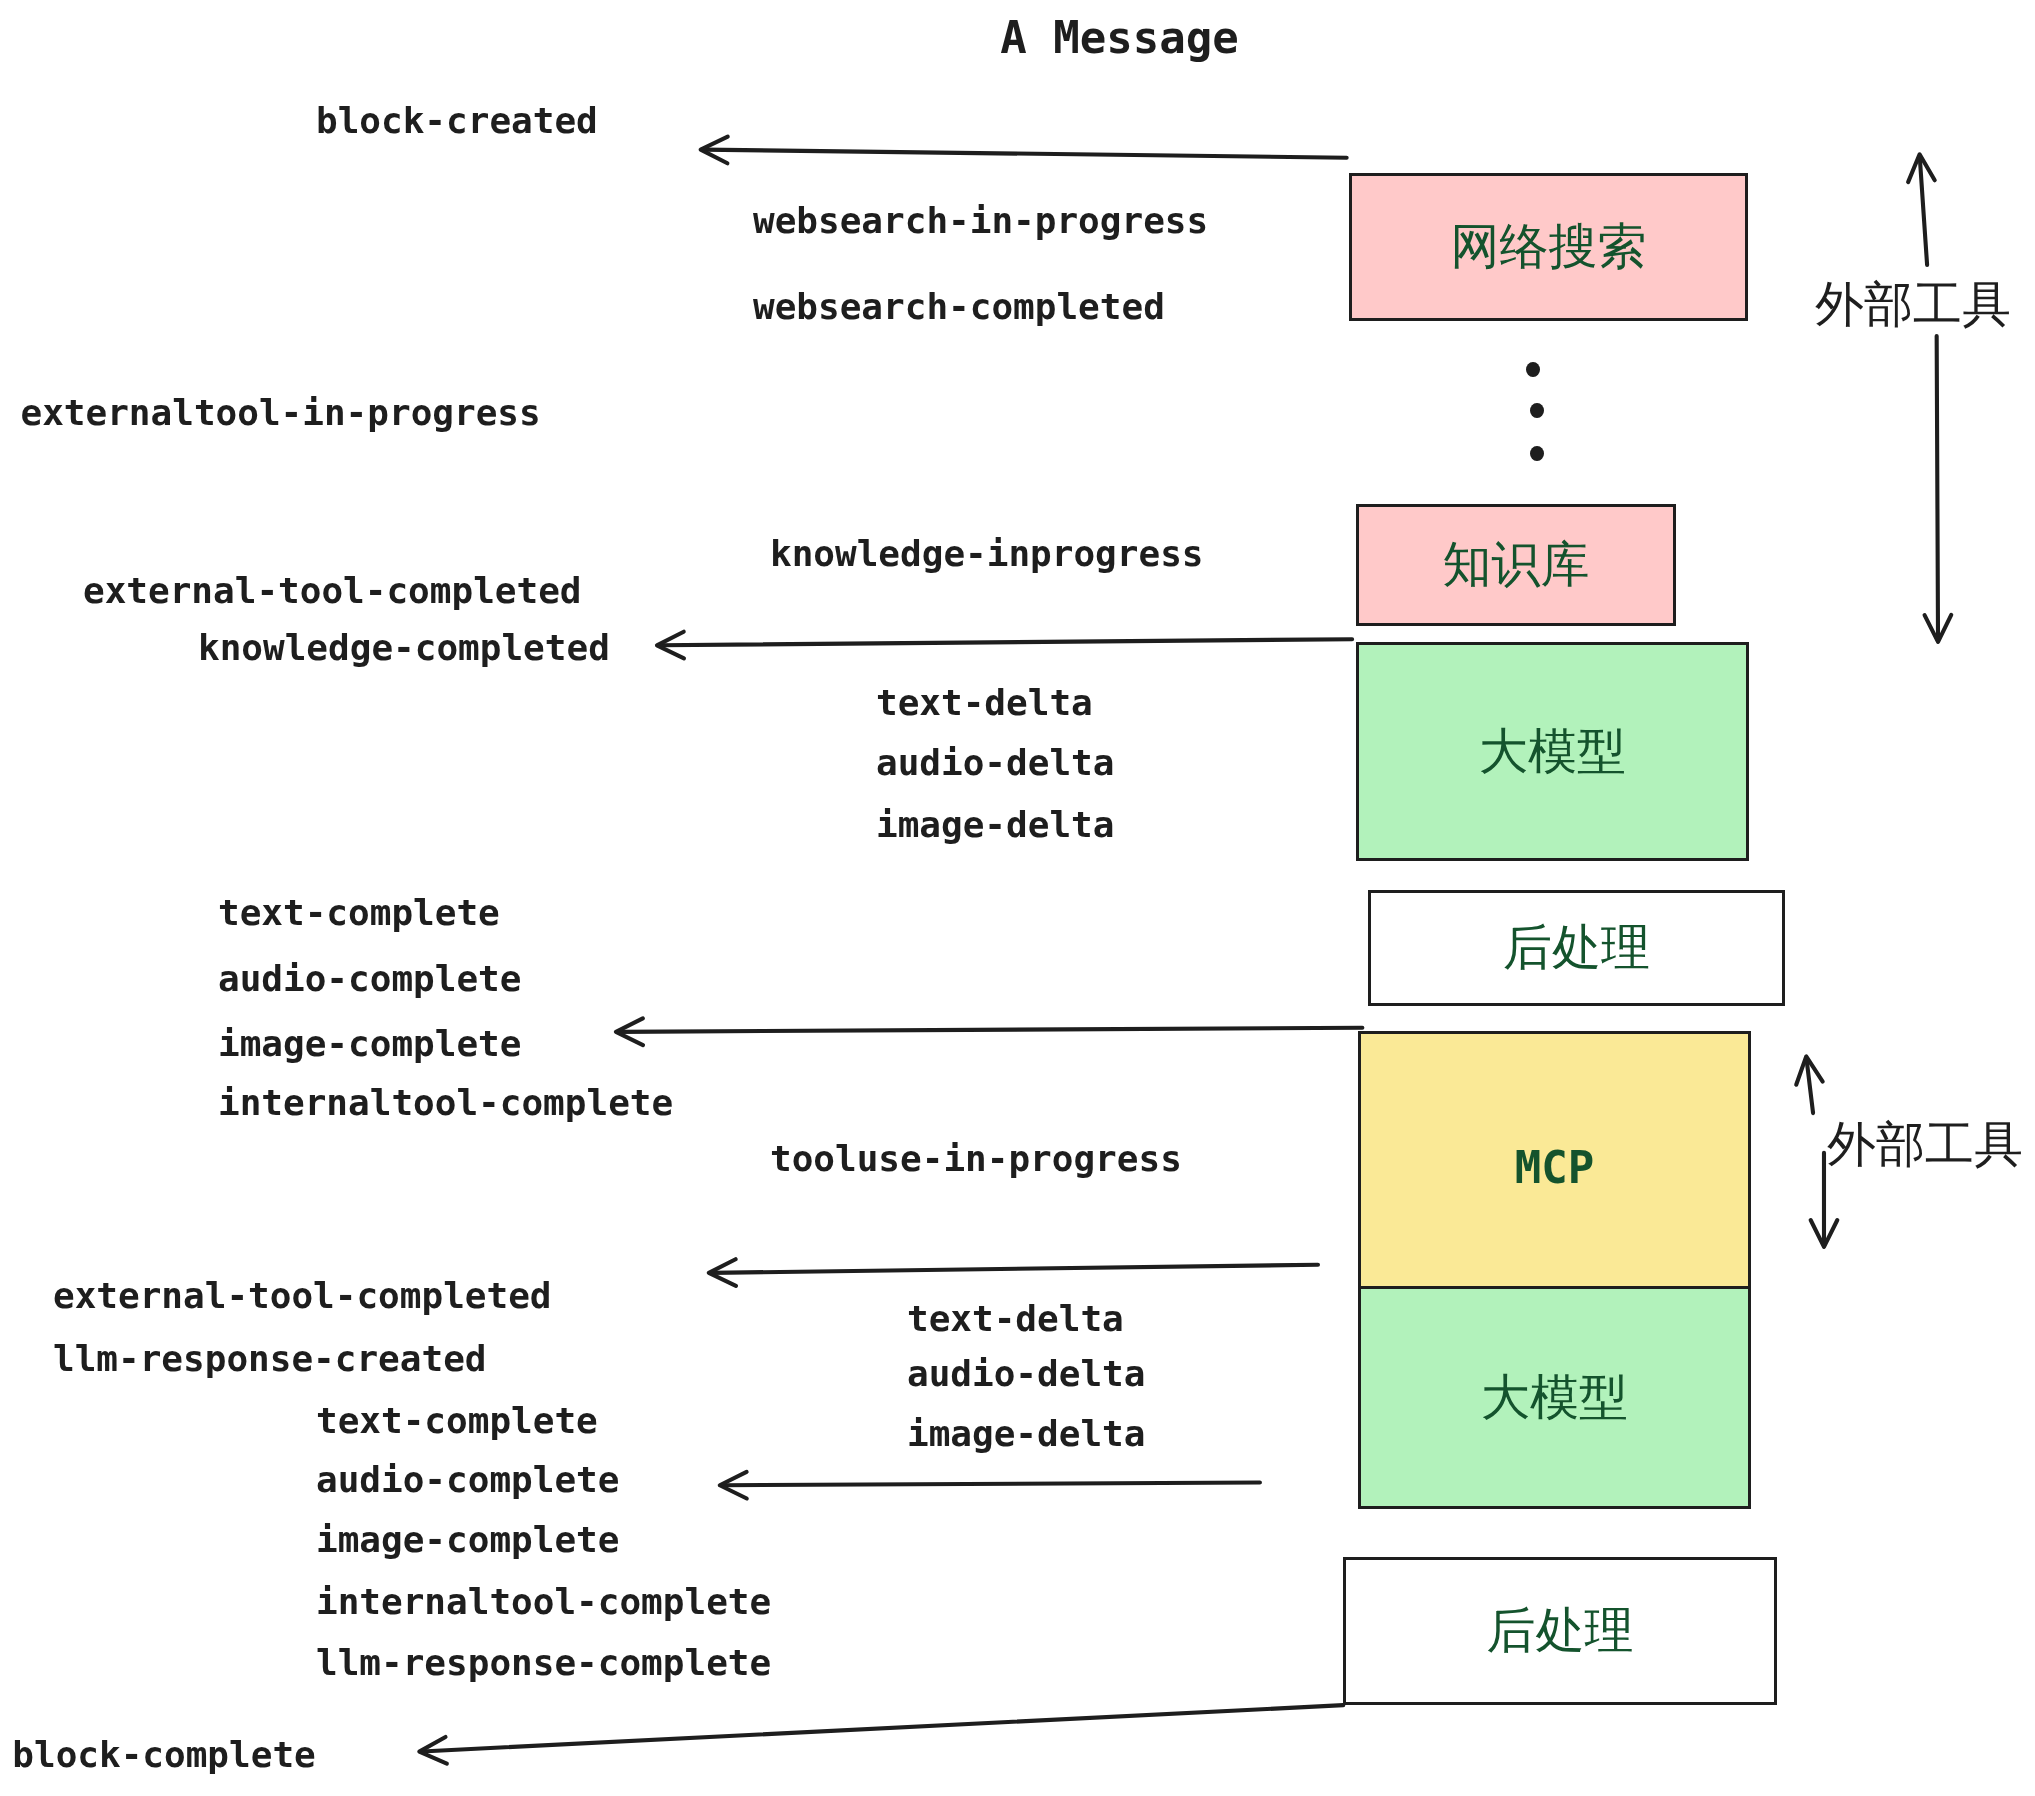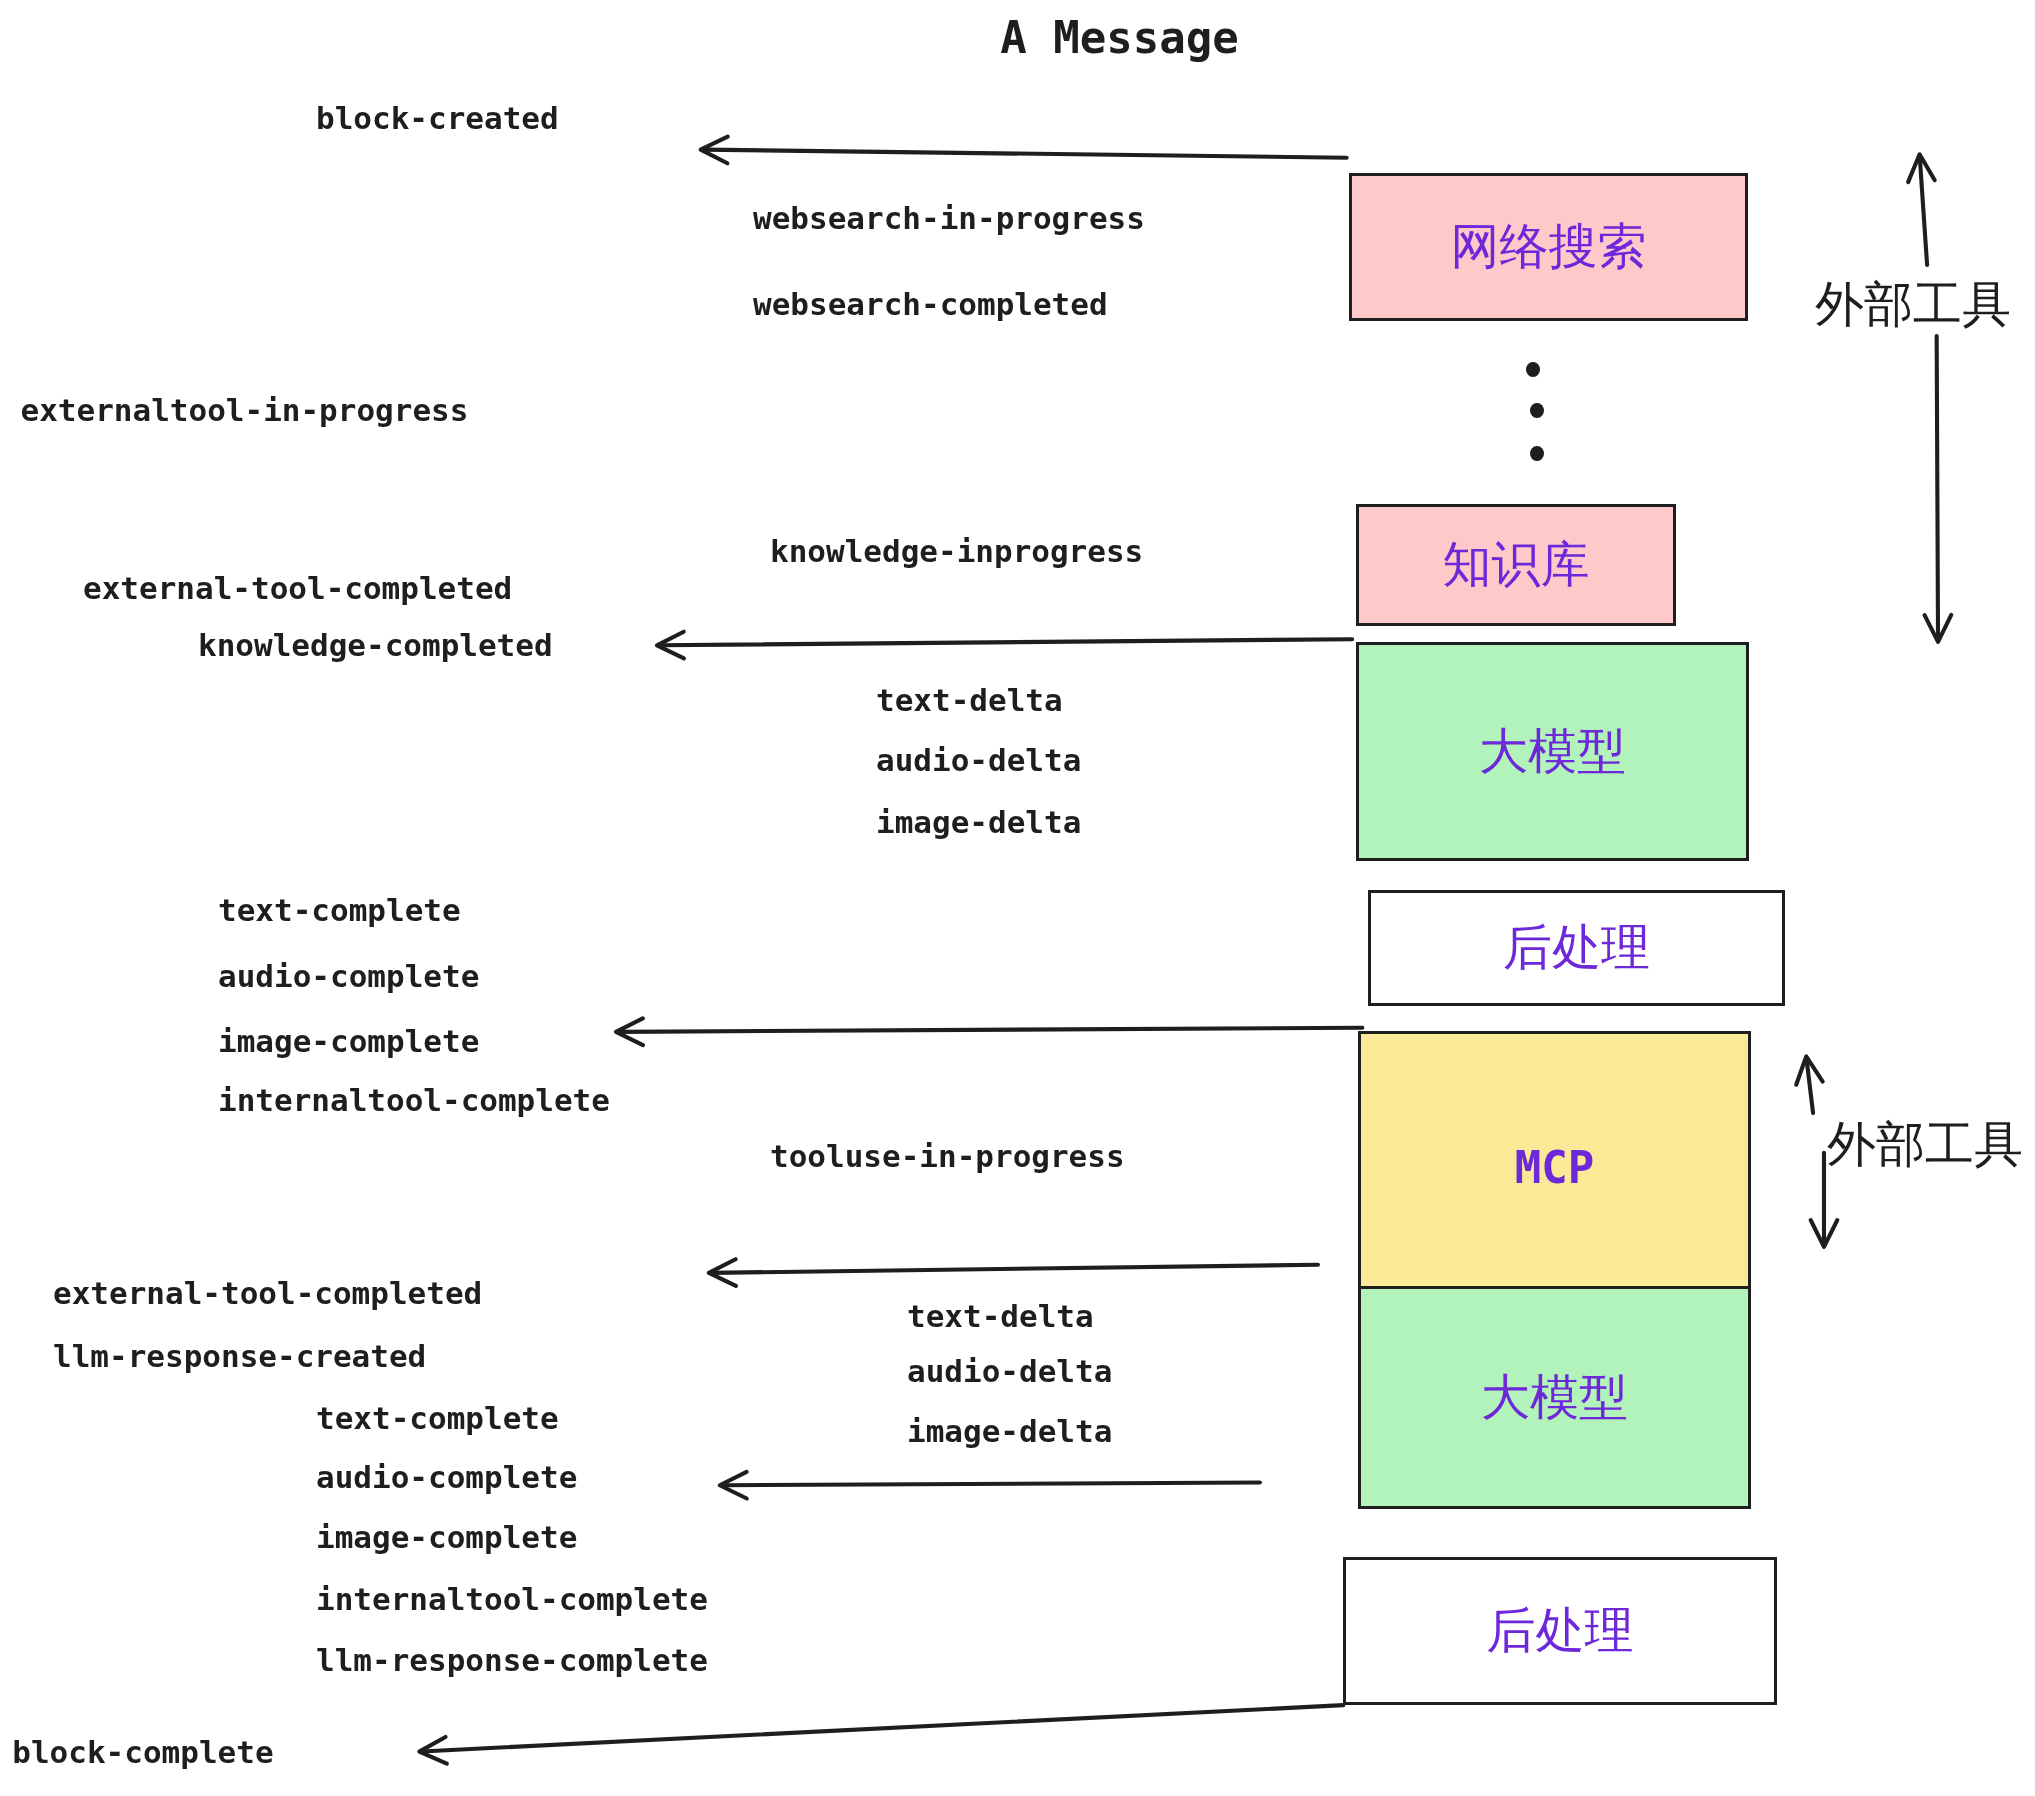--- a/index.html
+++ b/index.html
@@ -1,22 +1,22 @@
 <!DOCTYPE html>
 <html style="font-size:11px"><head>
 <meta charset="utf-8">
 <style>
   html,body{margin:0;padding:0;background:#ffffff;}
   #canvas{position:relative;width:2035px;height:1796px;background:#ffffff;overflow:hidden;
           font-family:"DejaVu Sans Mono",monospace;color:#1e1e1e;}
   #page-title{position:absolute;left:976px;top:12.3px;width:287px;text-align:center;
           font-size:44px;font-weight:bold;letter-spacing:0px;color:#1e1e1e;}
-  .evt{position:absolute;font-size:31px;font-weight:bold;line-height:1.1;white-space:pre;color:#1e1e1e;}
+  .evt{position:absolute;font-size:36px;font-weight:bold;line-height:1.1;white-space:pre;color:#1e1e1e;}
   .box{position:absolute;border:3.4px solid #1e1e1e;display:flex;align-items:center;justify-content:center;
-       font-family:"DejaVu Sans","Liberation Sans",sans-serif;font-size:49px;color:#6d28d9;box-sizing:border-box;}
+       font-family:"DejaVu Sans","Liberation Sans",sans-serif;font-size:49px;color:#14532d;box-sizing:border-box;}
   .box.mono{font-family:"DejaVu Sans Mono",monospace;font-weight:bold;font-size:44px;}
   .cjk-label{position:absolute;font-family:"DejaVu Sans","Liberation Sans",sans-serif;
        font-size:49px;color:#1e1e1e;white-space:pre;}
   .dot{position:absolute;width:13.7px;height:15px;border-radius:50%;background:#1e1e1e;}
   #arrows-layer{position:absolute;left:0;top:0;width:2035px;height:1796px;pointer-events:none;}
   #arrows-layer polyline,#arrows-layer line{stroke:#1e1e1e;stroke-width:6;fill:none;
        stroke-linecap:round;stroke-linejoin:round;}
 </style>
 </head>
 <body>

